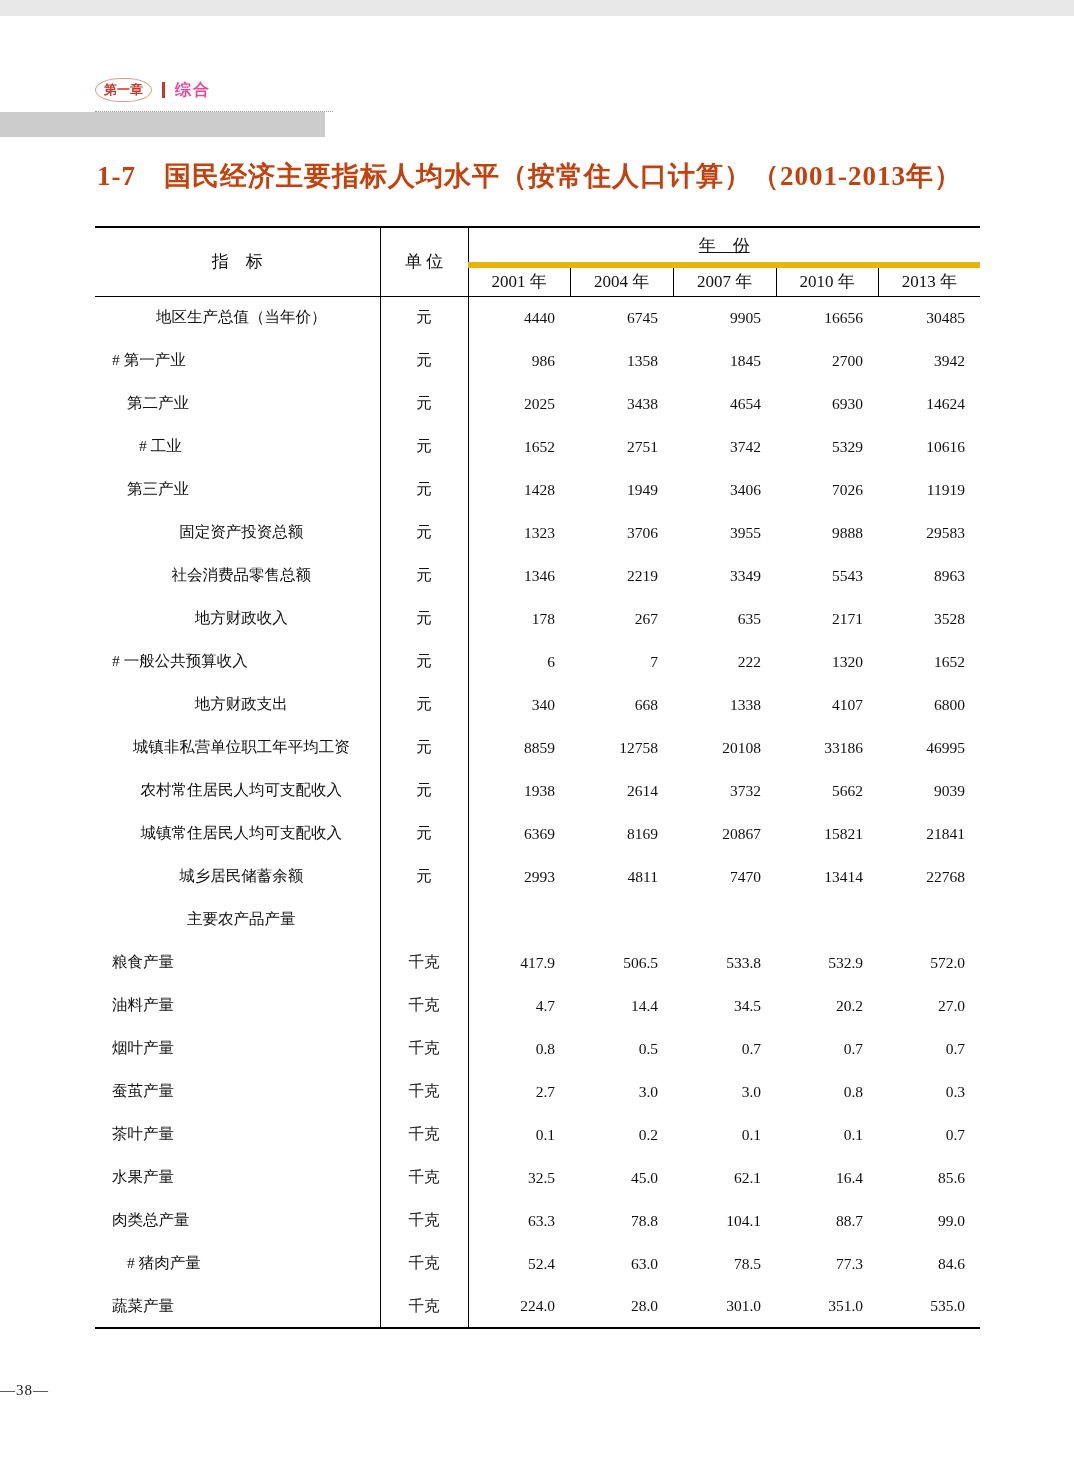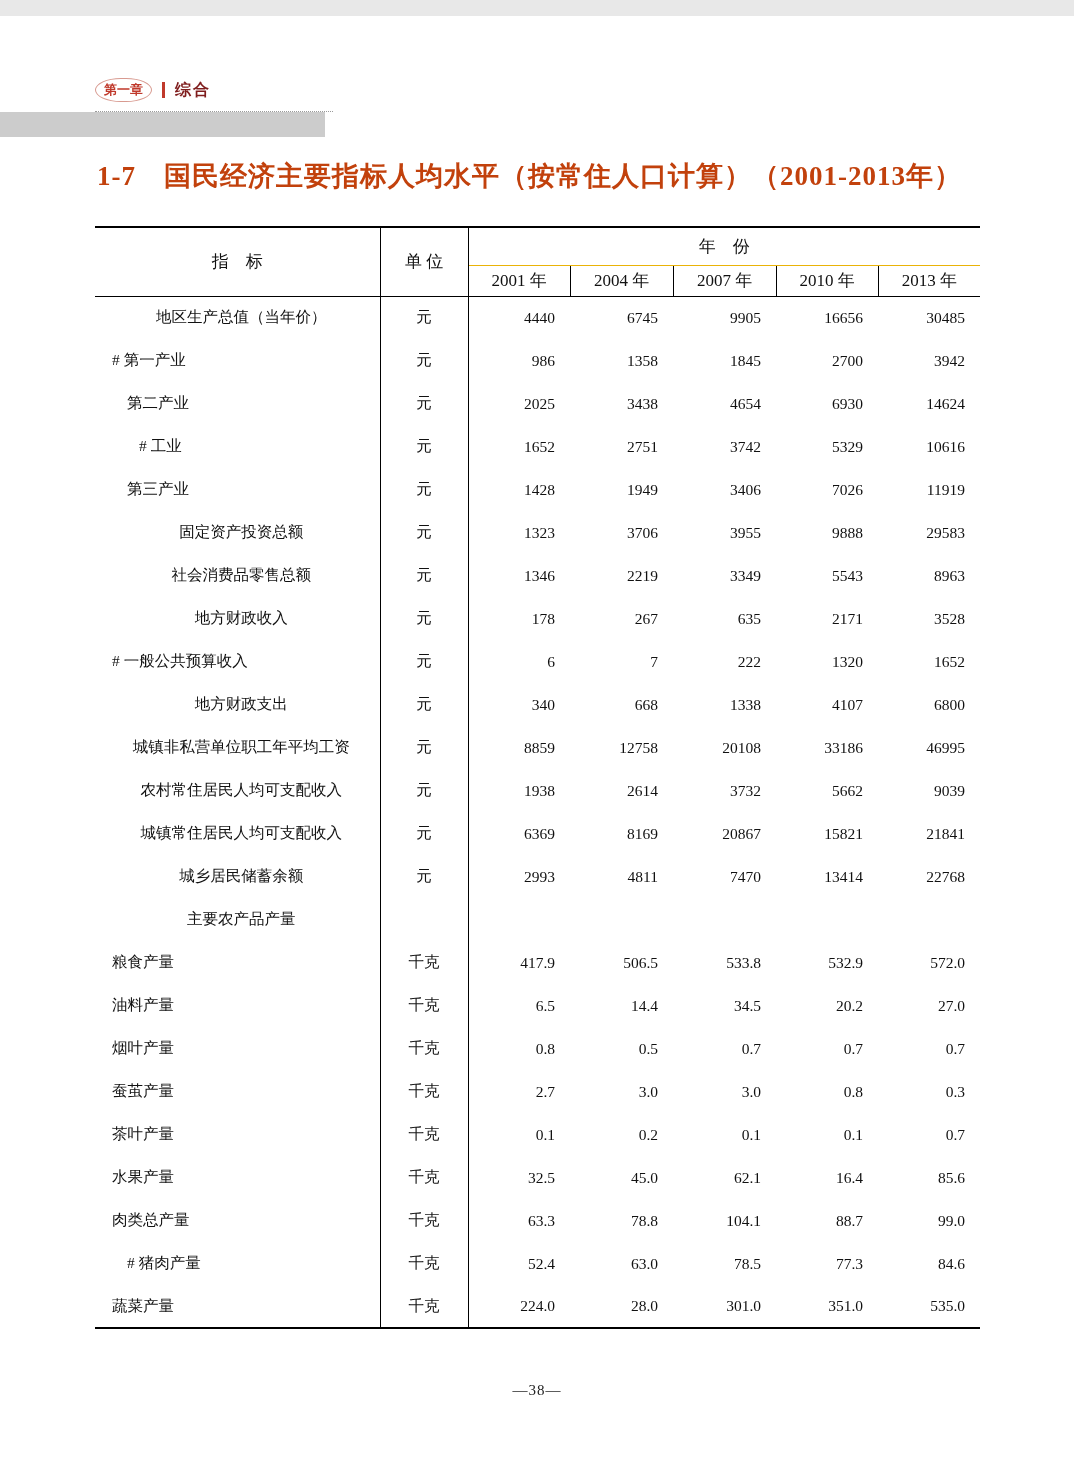--- a/index.html
+++ b/index.html
@@ -39,21 +39,21 @@
   }
   .chapter-divider {
     width: 3px;
     height: 16px;
     background: #c0392b;
     display: inline-block;
   }
   .chapter-title {
     font-size: 16px;
     font-weight: bold;
-    color: #7f1d1d;
+    color: #ec4899;
     letter-spacing: 2px;
   }
   .gray-strip {
     position: absolute;
     top: 96px;
     left: 0;
     width: 325px;
     height: 25px;
     background: #cccccc;
   }
@@ -83,21 +83,21 @@
     color: #111;
   }
   table.stats thead { border-bottom: 1px solid #000; }
   table.stats th {
     font-weight: normal;
     font-size: 17px;
     text-align: center;
     vertical-align: middle;
   }
   th.indicator-head, th.unit-head { border-right: 1px solid #000; }
-  th.year-group { border-bottom: 1px solid #eab308; height: 38px; }
+  th.year-group { border-bottom: 6px solid #eab308; height: 38px; text-decoration: underline; }
   tr.year-row th { height: 31px; border-left: 1px solid #000; font-size: 17px; text-align: center; }
 
   table.stats td {
     height: 43px;
     font-size: 15.5px;
     vertical-align: middle;
   }
   td.label { text-align: left; border-right: 1px solid #000; }
   td.unit  { text-align: center; border-right: 1px solid #000; font-size: 15.5px; }
   td.val   { text-align: right; padding-right: 15px; font-size: 15px; }
@@ -106,21 +106,21 @@
   td.label.i1 { padding-left: 17px; }
   td.label.i2 { padding-left: 32px; }
   td.label.i3 { padding-left: 44px; }
 
   
   .page-footer {
     position: absolute;
     top: 1366px;
     left: 0;
     width: 100%;
-    text-align: center;
+    text-align: left;
     font-size: 15px;
     color: #222;
     letter-spacing: 1px;
   }
 </style>
 </head>
 <body>
 
 <div class="page">
 
@@ -299,21 +299,21 @@
           <td class="unit">千克</td>
           <td class="val">417.9</td>
           <td class="val">506.5</td>
           <td class="val">533.8</td>
           <td class="val">532.9</td>
           <td class="val">572.0</td>
         </tr>
         <tr>
           <td class="label i1">油料产量</td>
           <td class="unit">千克</td>
-          <td class="val">6.5</td>
+          <td class="val">4.7</td>
           <td class="val">14.4</td>
           <td class="val">34.5</td>
           <td class="val">20.2</td>
           <td class="val">27.0</td>
         </tr>
         <tr>
           <td class="label i1">烟叶产量</td>
           <td class="unit">千克</td>
           <td class="val">0.8</td>
           <td class="val">0.5</td>

